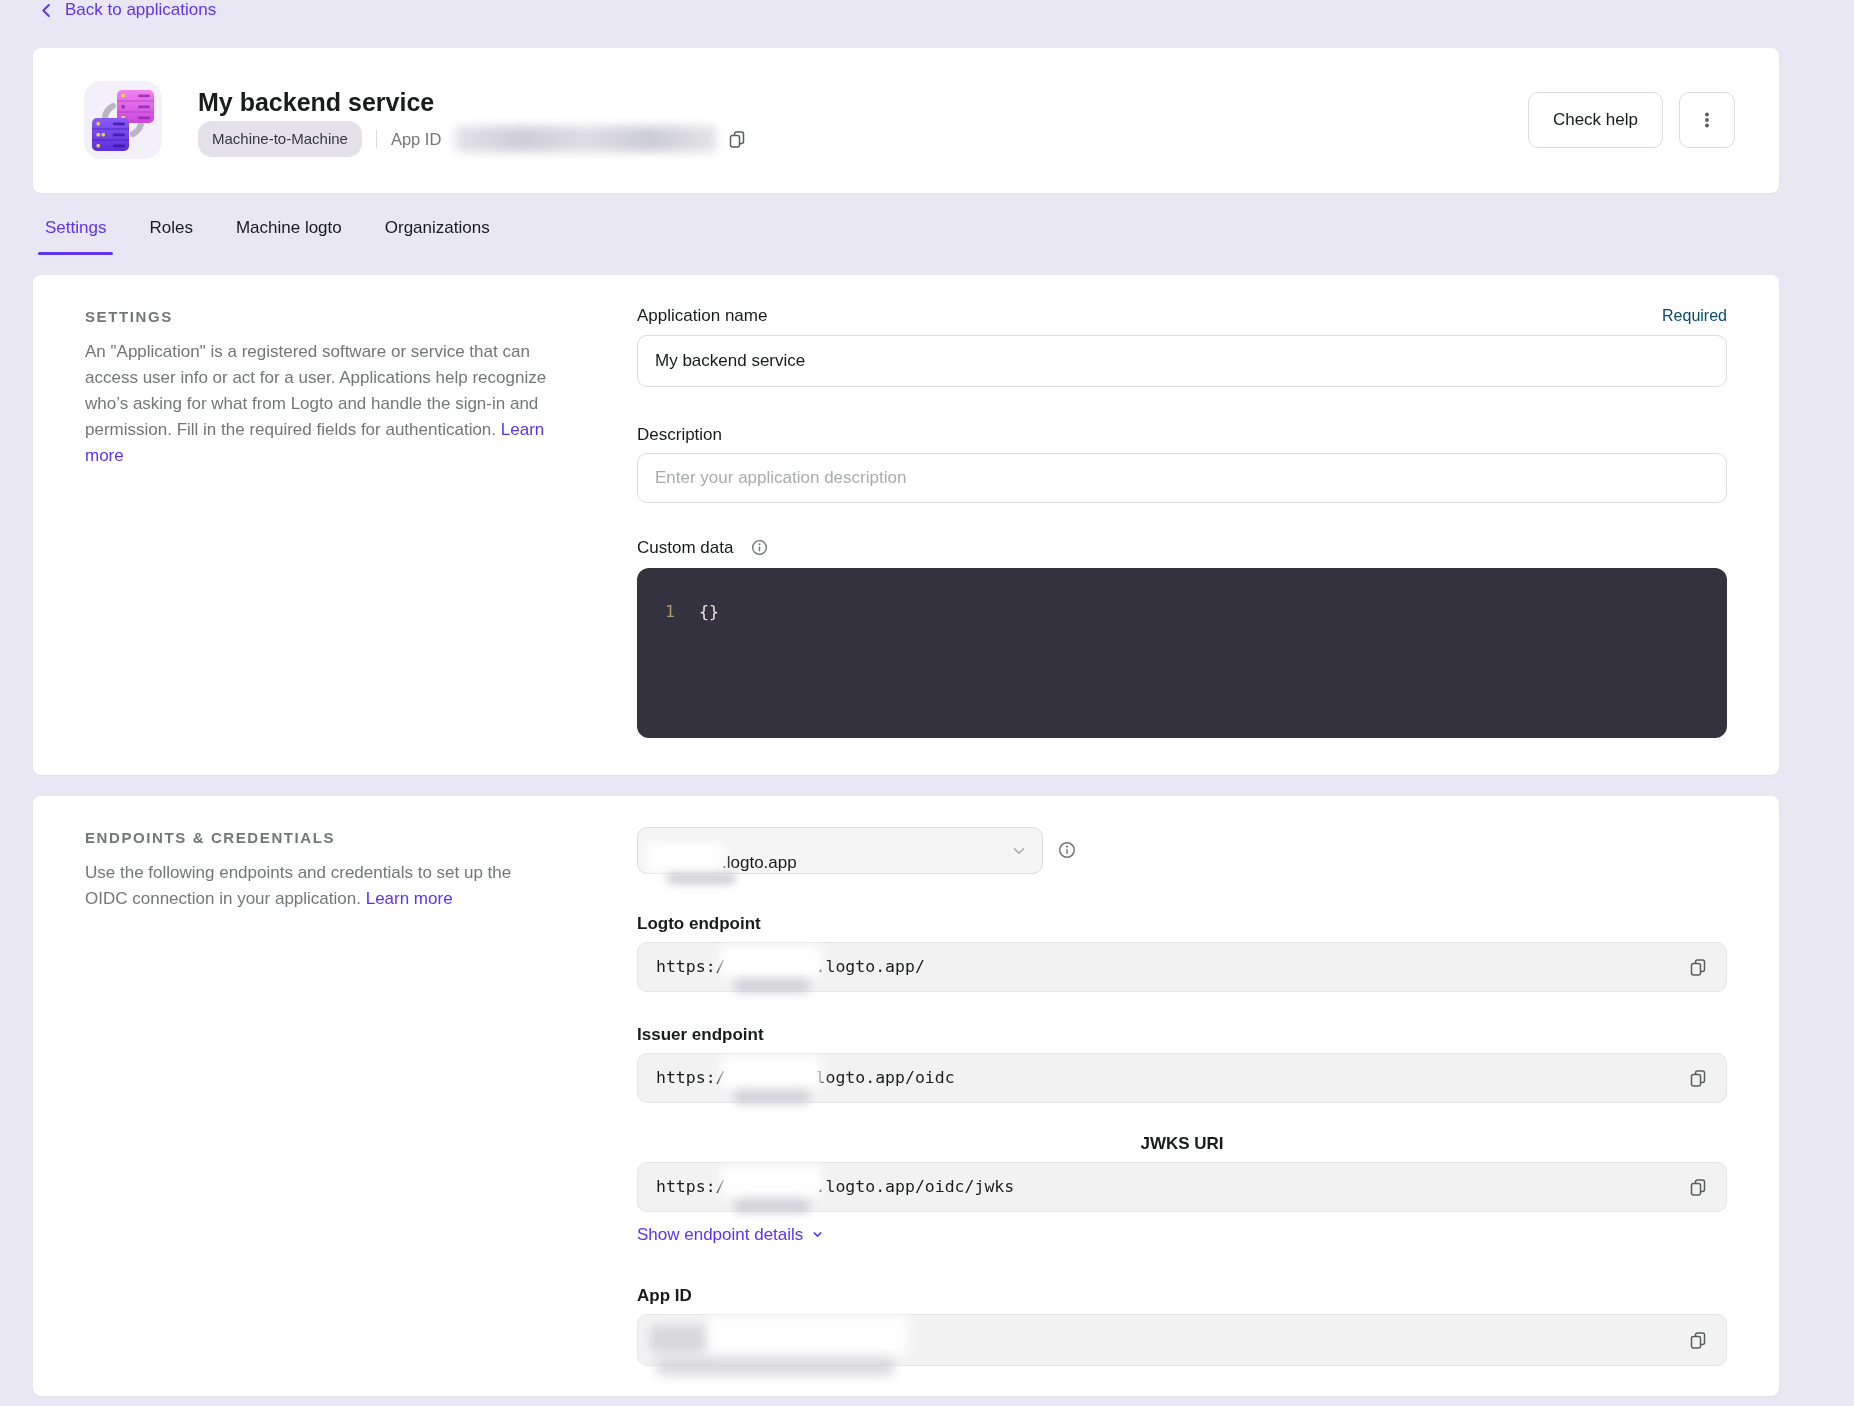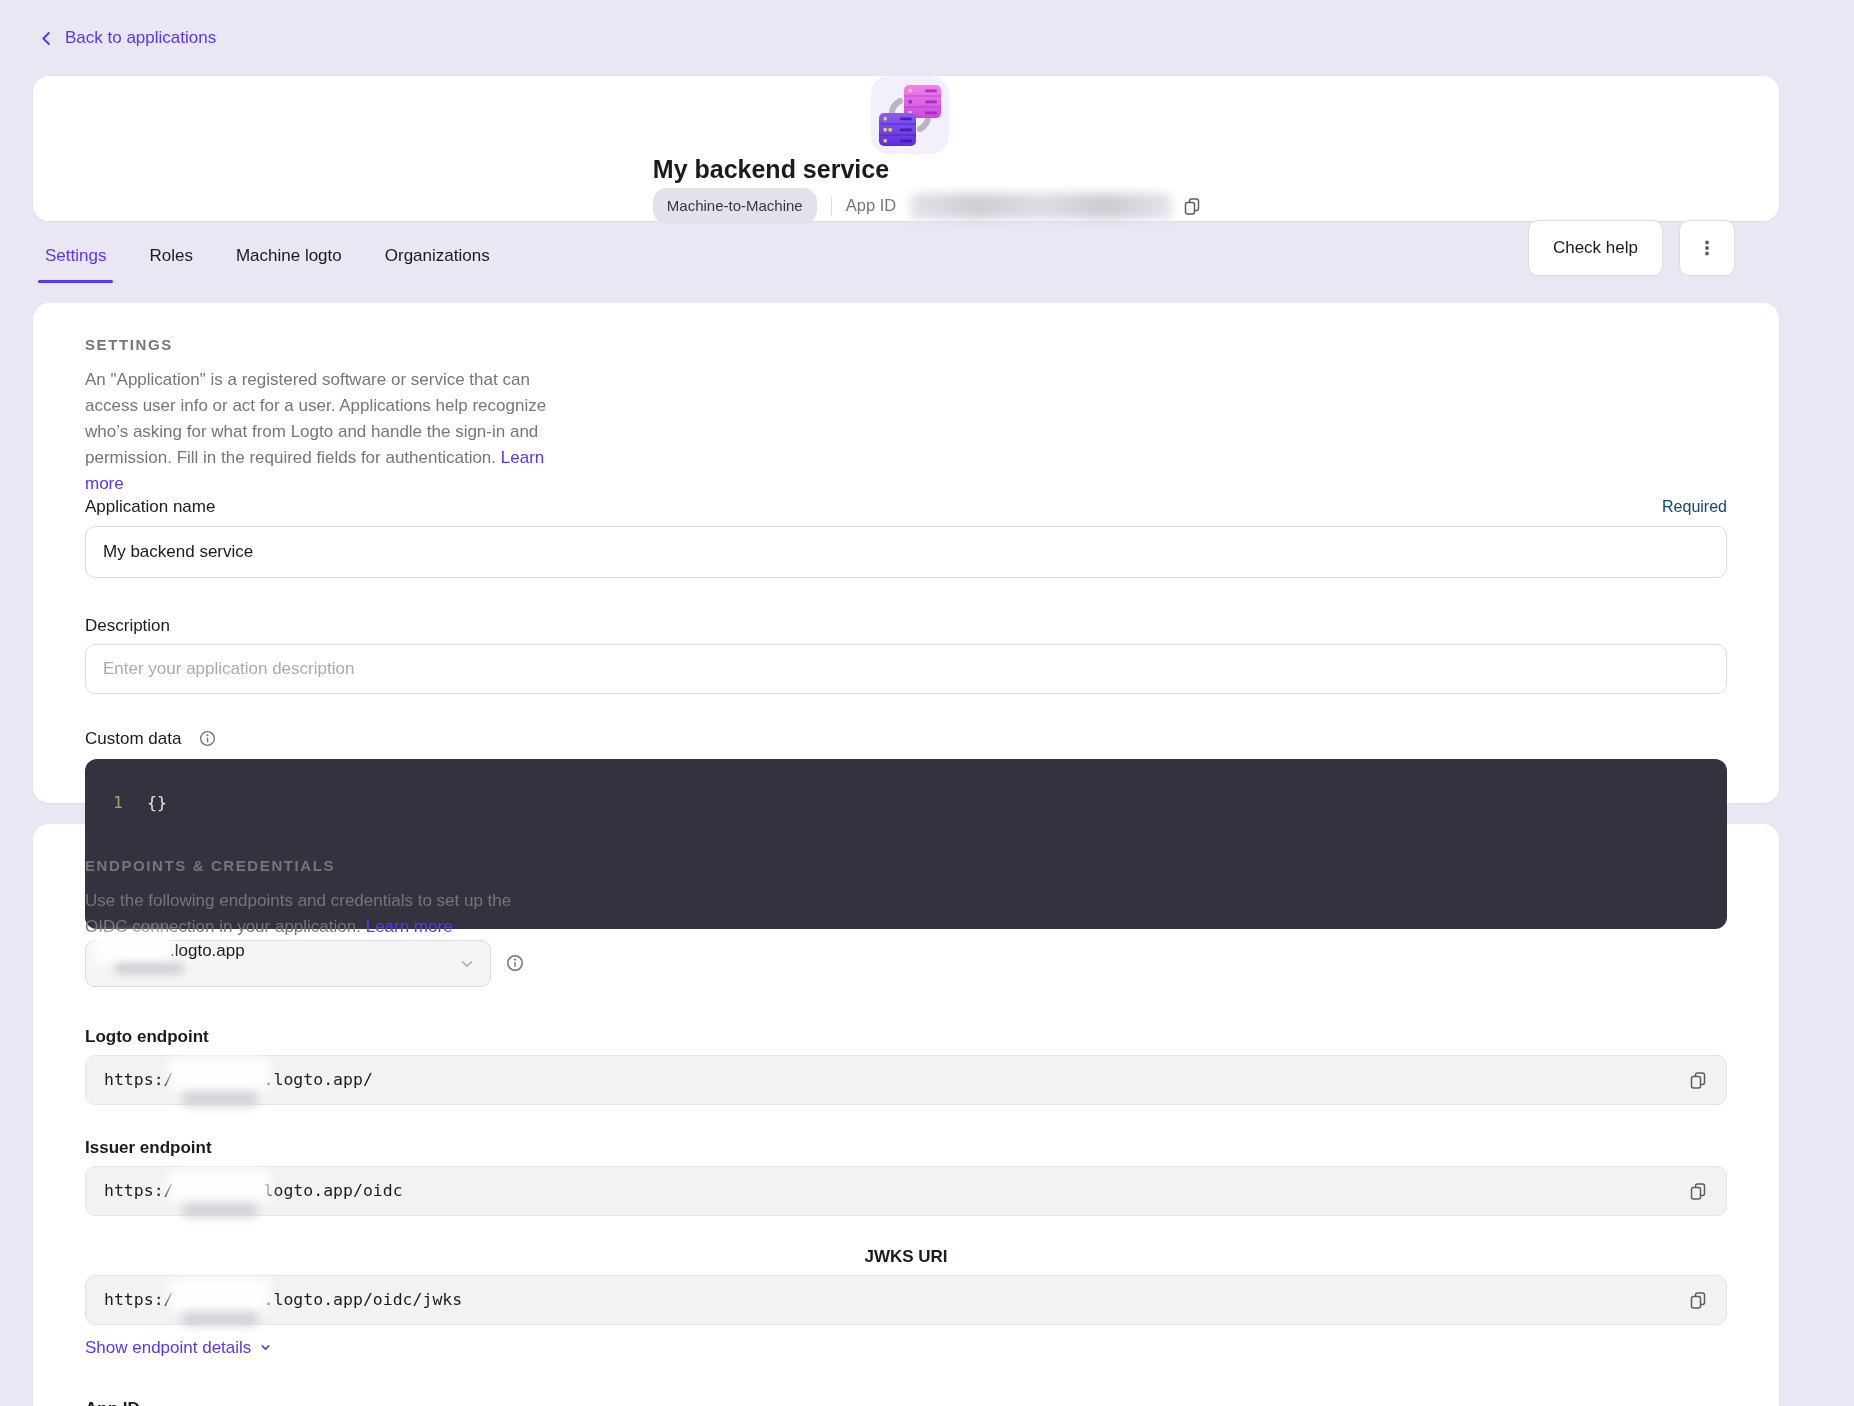--- a/index.html
+++ b/index.html
@@ -9,30 +9,29 @@
     font-family:"Liberation Sans", sans-serif;
     color:#191C1D;
     overflow:hidden;
     -webkit-font-smoothing:antialiased;
   }
   .wrapper { margin-left:33px; width:1746px; }
 
   
   .back-link {
     display:inline-flex; align-items:center; gap:10px;
-    margin-top:28px; margin-left:5px;
+    margin-left:5px;
     color:#5D34F2; font-size:17px; font-weight:500;
     text-decoration:none; cursor:pointer;
   }
 
   
   .card {
-    background:#fff; border-radius:16px;
+    background:#fff; border-radius:8px;
     box-shadow:0 1px 2px rgba(25,28,29,0.04);
-    flex-direction:column;
   }
 
   
   .header-card {
     margin-top:25px; height:145px;
     display:flex; align-items:center;
     padding:0 44px 0 51px;
   }
   .app-icon { width:78px; height:78px; flex:0 0 auto; }
   .header-info { margin-left:36px; }
@@ -114,21 +113,21 @@
   }
   .code-line { display:flex; }
   .line-number { color:#AC9B6B; width:14px; text-align:right; margin-right:24px; flex:0 0 auto; }
   .code-text { color:#E8E5D8; }
 
   
   .domain-row { display:flex; align-items:center; }
   .domain-select {
     position:relative; width:406px; height:47px;
     background:#F5F5F6; border:1px solid #DCDCDF; border-radius:10px;
-    display:flex; align-items:flex-start; padding:0 16px;
+    display:flex; align-items:flex-end; padding:0 16px;
     font-size:17px; color:#191C1D; cursor:pointer;
   }
   .domain-select .chev { position:absolute; right:14px; top:14px; }
   .info-icon { margin-left:8px; cursor:pointer; display:inline-flex; }
   .domain-row .info-icon { margin-left:14px; }
 
   .ep-label { margin-top:40px; height:20px; font-size:17px; font-weight:700; color:#191C1D; }
   .ep-label.tight1 { margin-top:33px; }
   .ep-label.tight2 { margin-top:31px;text-align:center; }
   .ep-label.appid { margin-top:41px; }

